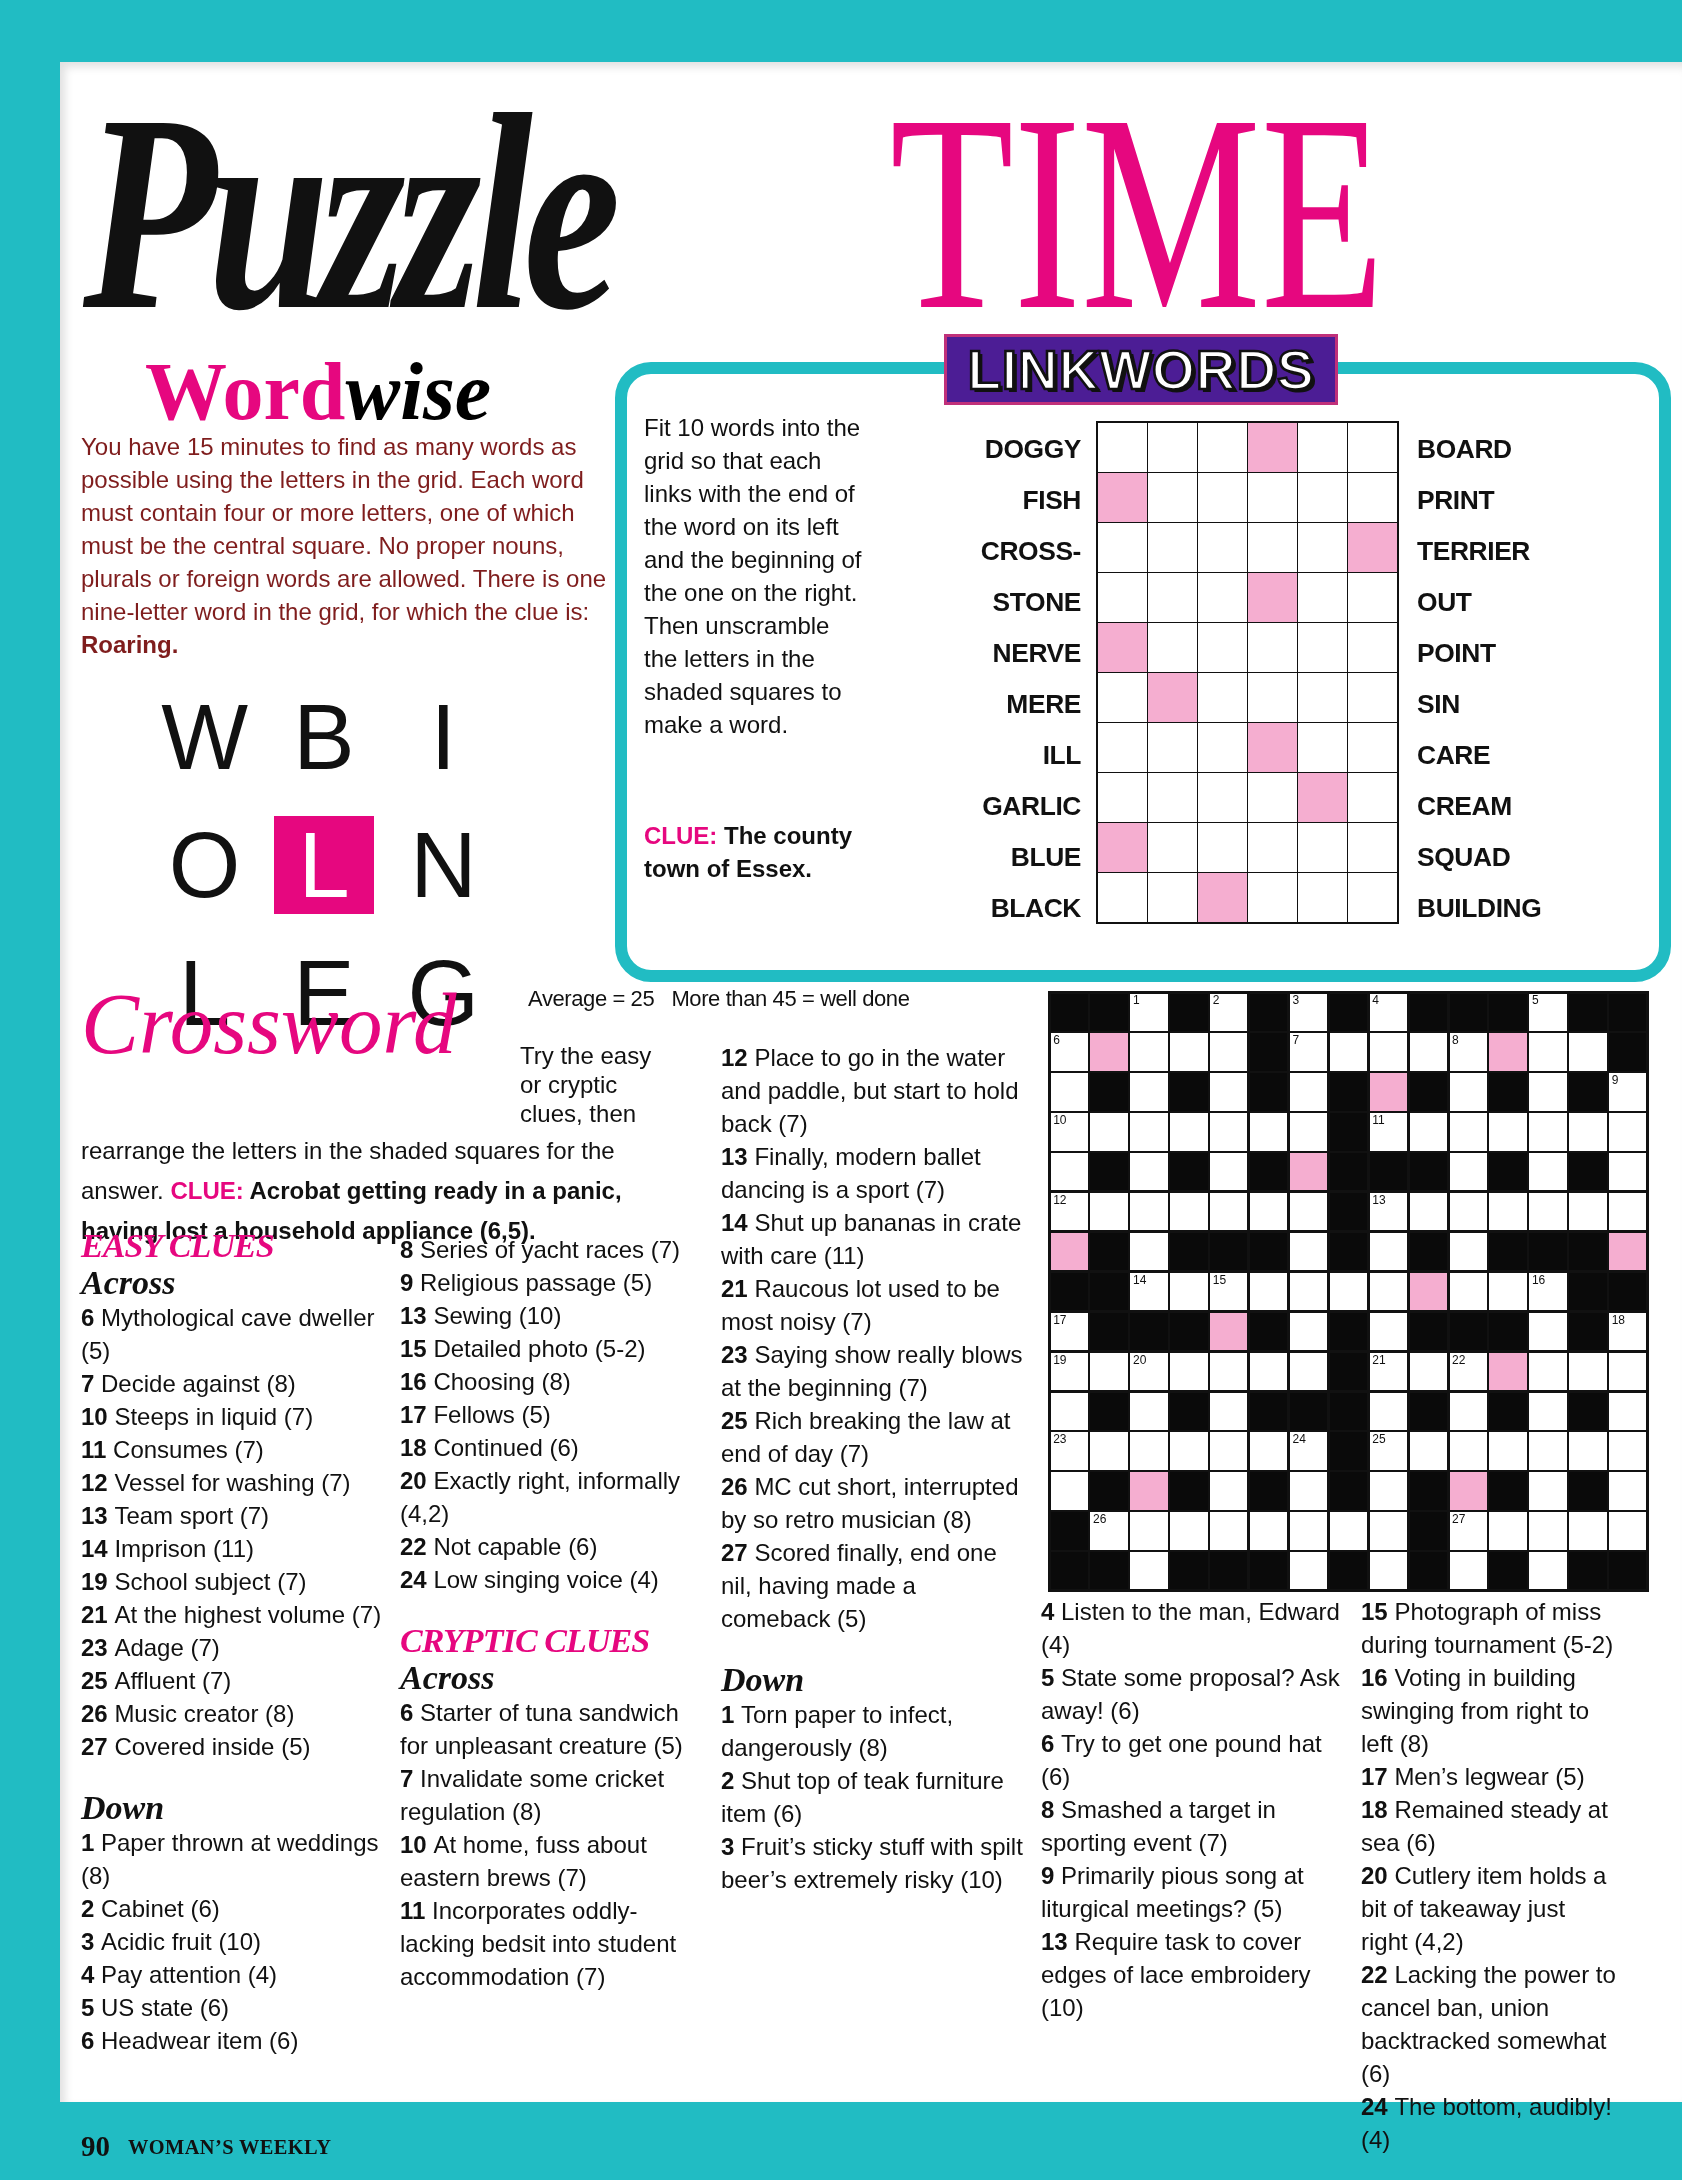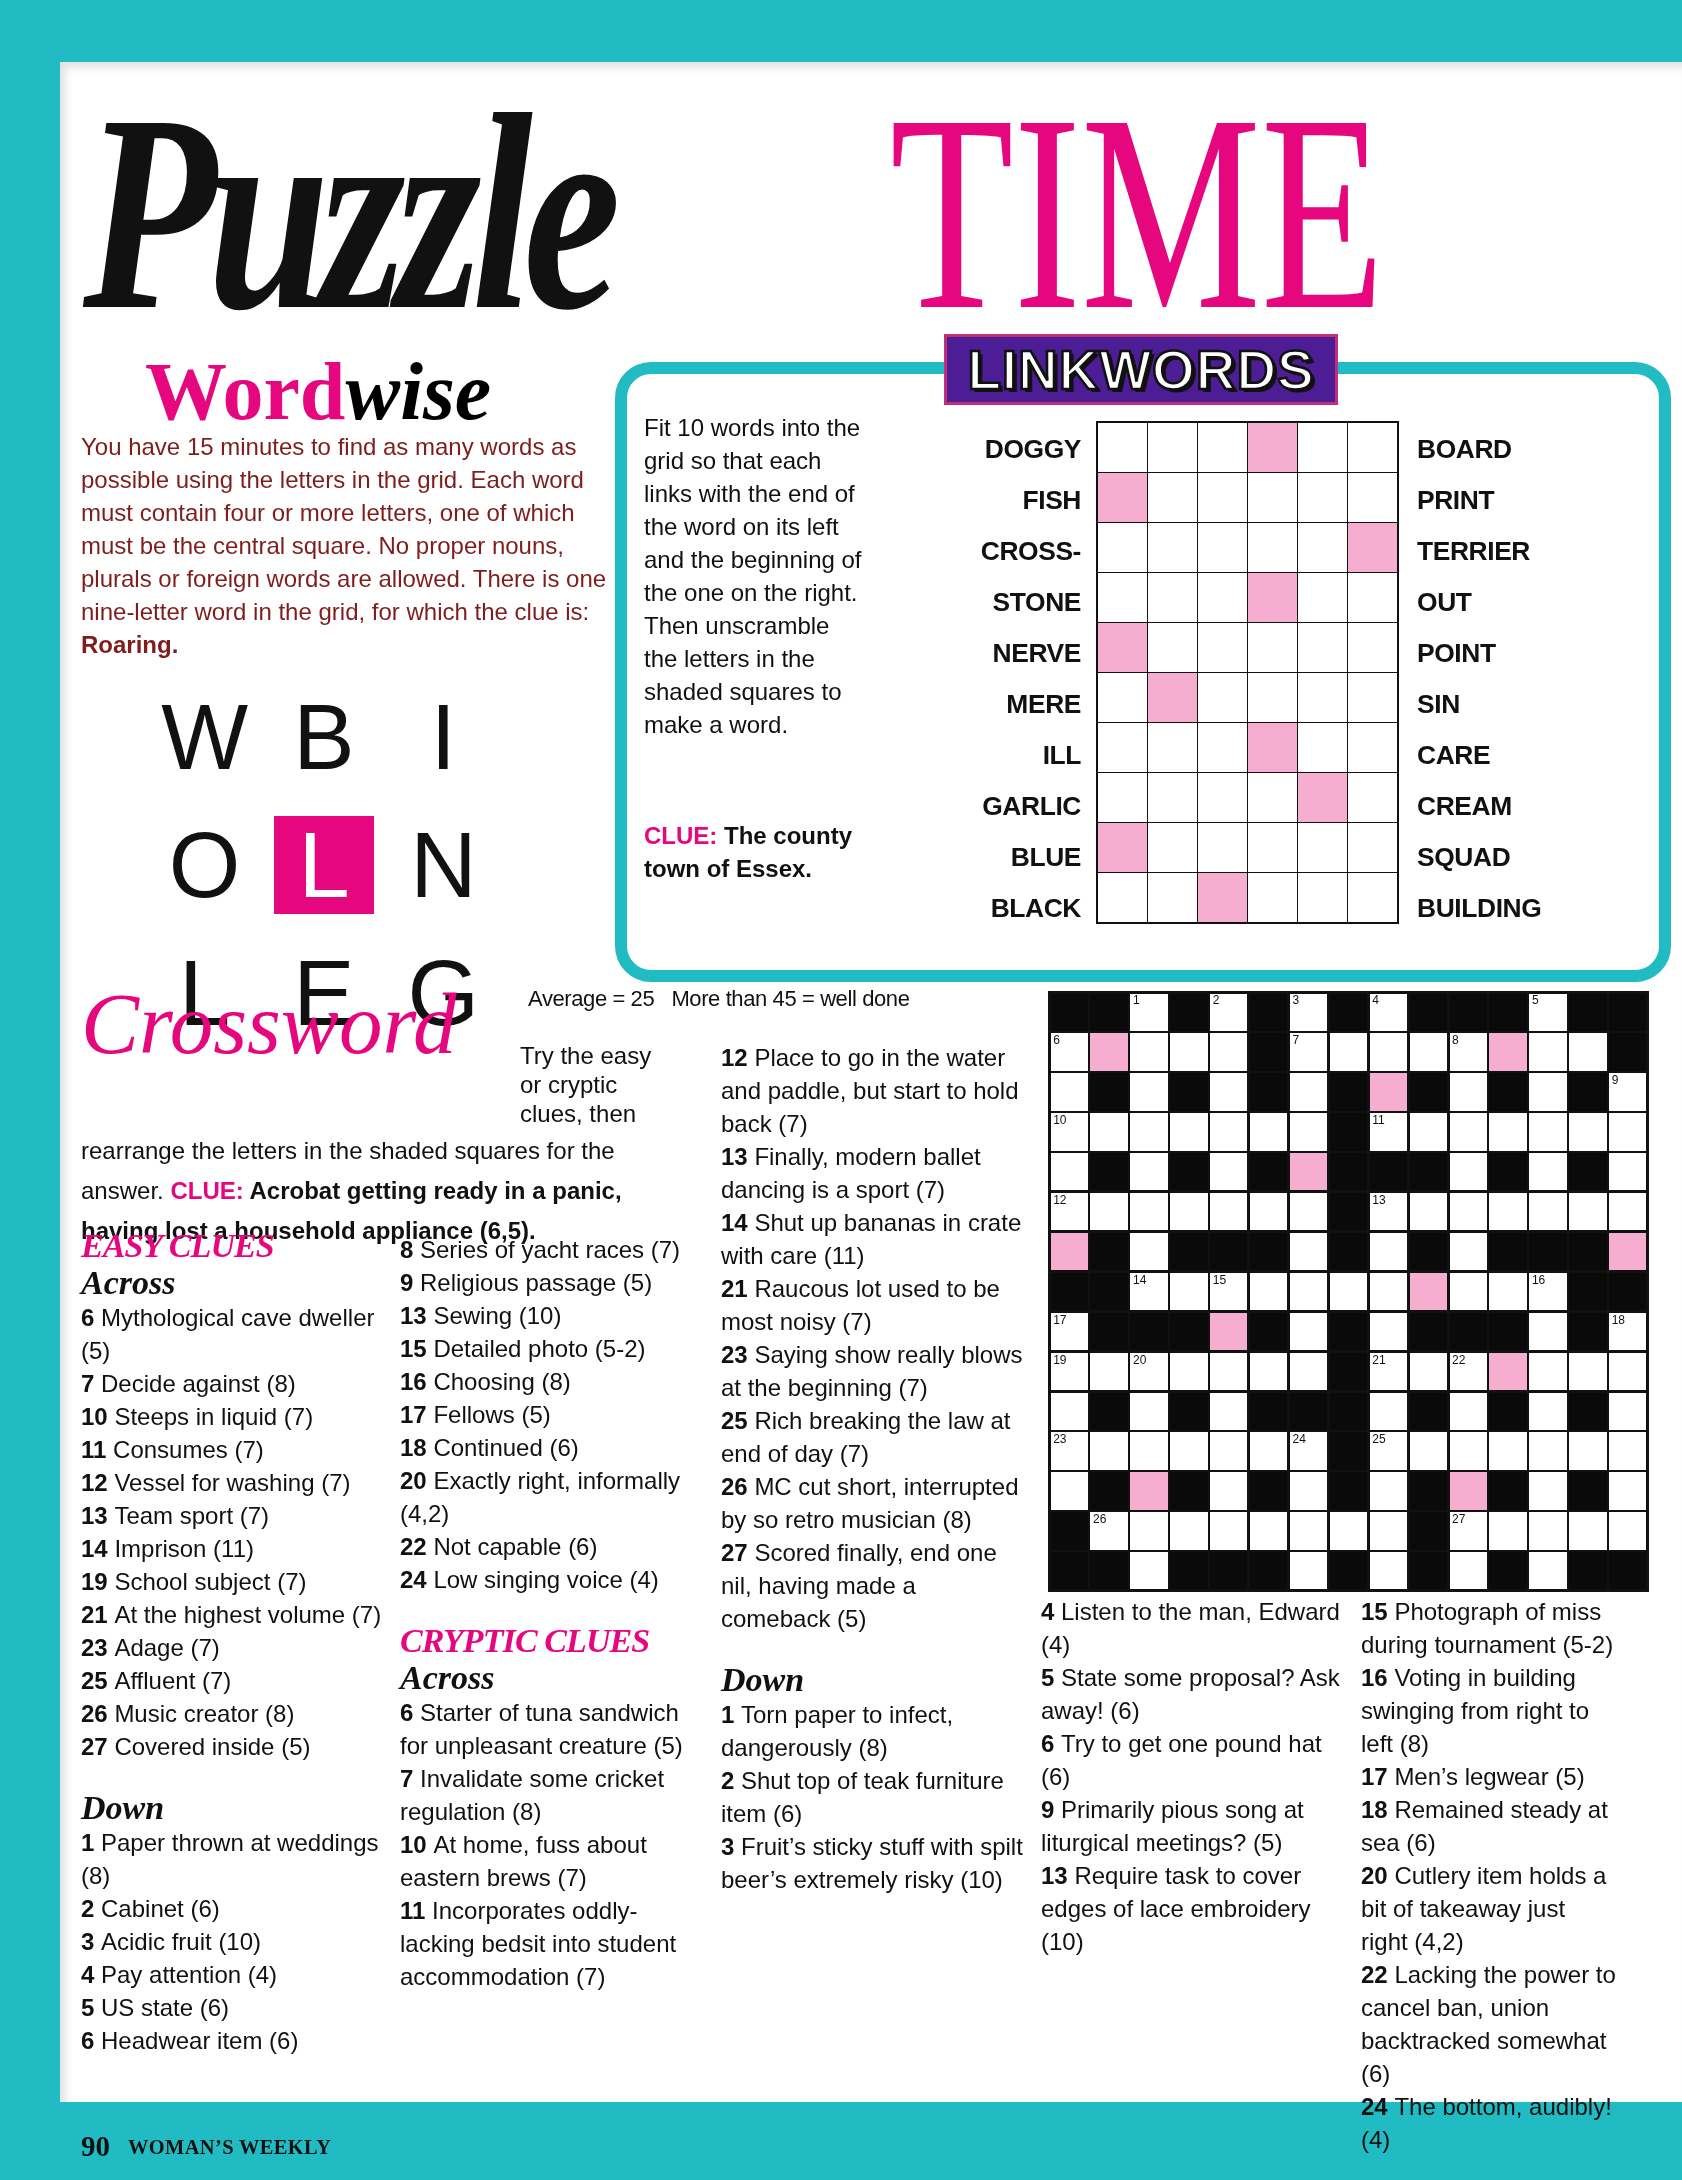--- a/index.html
+++ b/index.html
@@ -268,20 +268,21 @@
       <div><span class="num">1 </span>Torn paper to infect, dangerously (8)</div>
       <div><span class="num">2 </span>Shut top of teak furniture item (6)</div>
       <div><span class="num">3 </span>Fruit’s sticky stuff with spilt beer’s extremely risky (10)</div>
     </div>
 </div>
 <div class="abs clue-list col4">
     <div id="cry-down-b">
       <div><span class="num">4 </span>Listen to the man, Edward (4)</div>
       <div><span class="num">5 </span>State some proposal? Ask away! (6)</div>
       <div><span class="num">6 </span>Try to get one pound hat (6)</div>
+      <div><span class="num">8 </span>Smashed a target in sporting event (7)</div>
       <div><span class="num">9 </span>Primarily pious song at liturgical meetings? (5)</div>
       <div><span class="num">13 </span>Require task to cover edges of lace embroidery (10)</div>
     </div>
   </div>
 <div class="abs clue-list col5">
     <div id="cry-down-c">
       <div><span class="num">15 </span>Photograph of miss during tournament (5-2)</div>
       <div><span class="num">16 </span>Voting in building swinging from right to left (8)</div>
       <div><span class="num">17 </span>Men’s legwear (5)</div>
       <div><span class="num">18 </span>Remained steady at sea (6)</div>

